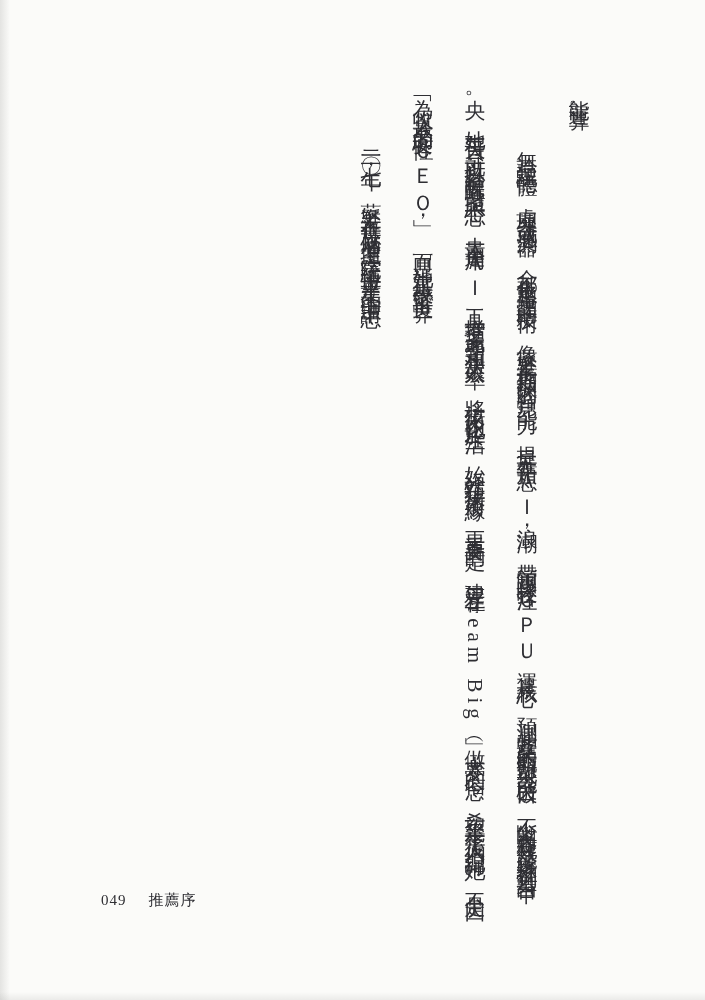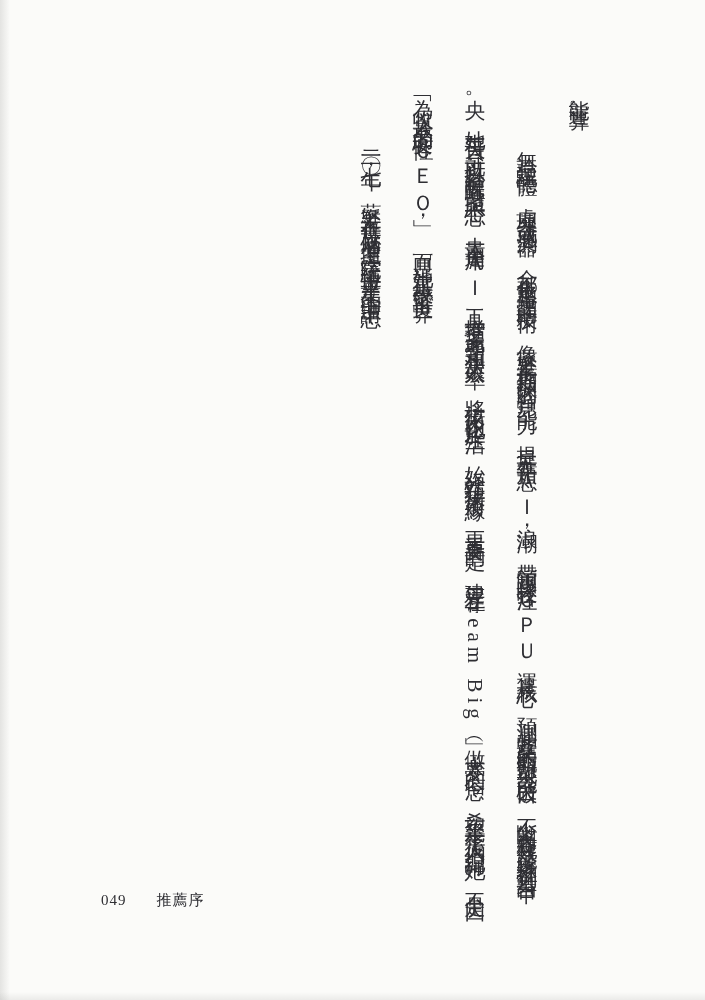--- a/index.html
+++ b/index.html
@@ -54,21 +54,21 @@
     left: 101px;
     top: 891px;
     display: flex;
     align-items: baseline;
     color: var(--ink, #2e2e33);
     font-size: 15px;
     white-space: nowrap;
   }
   .footer .page-number {
     letter-spacing: 1px;
-    margin-right: 30px;
+    margin-right: 22px;
   }
   .footer .section {
     letter-spacing: 1px;
     margin-right: 31px;
   }
   .footer .chapter-title {
     letter-spacing: 1.6px;
   }
 </style>
 </head>

